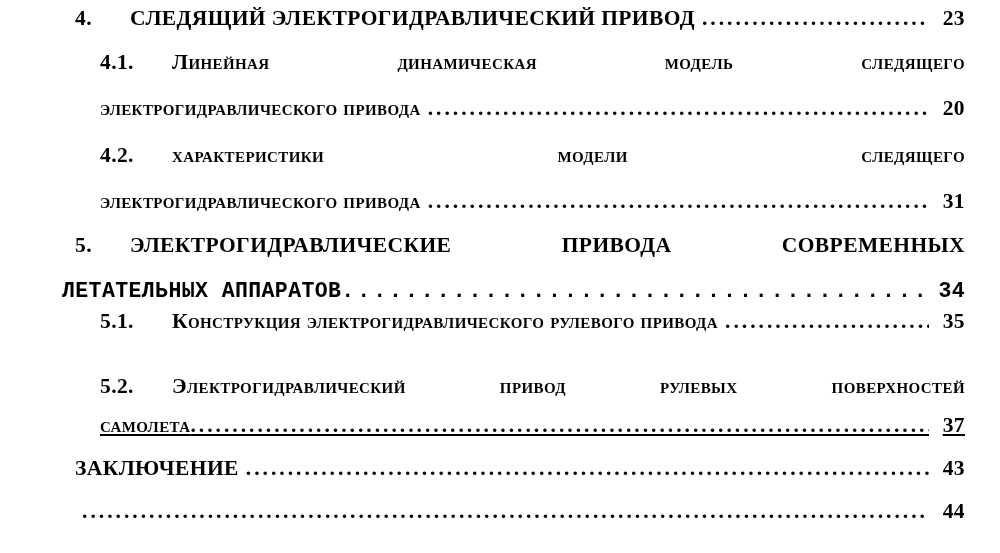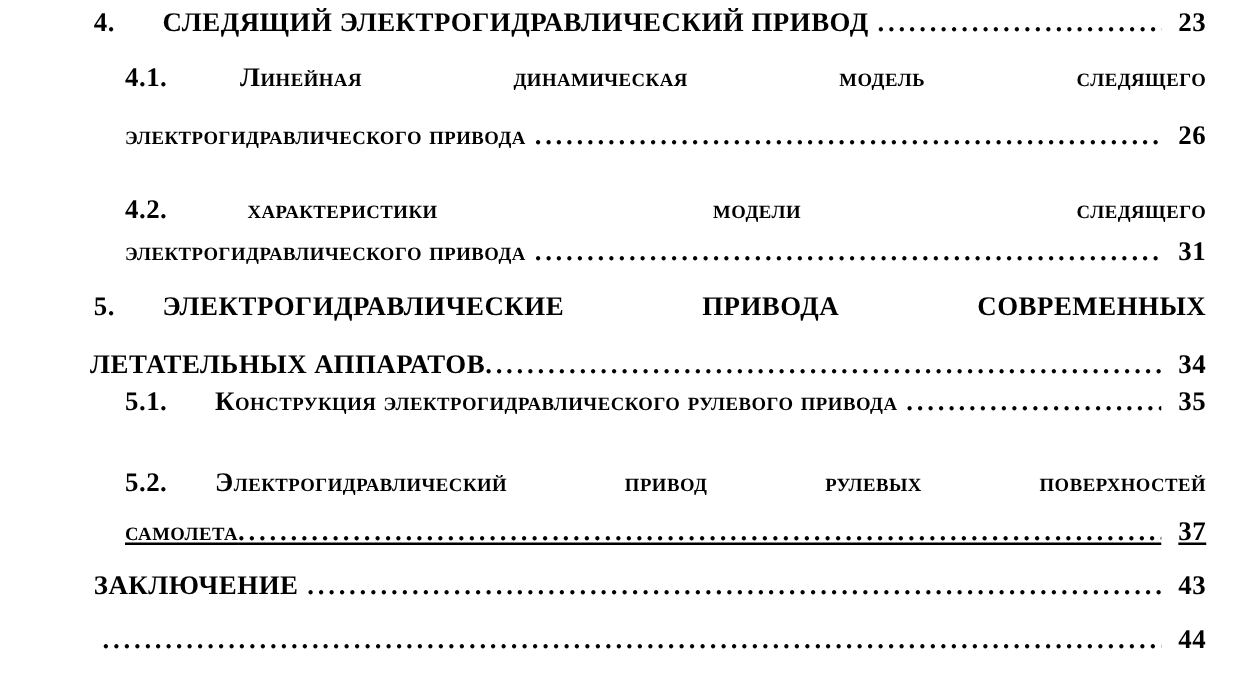--- a/index.html
+++ b/index.html
@@ -60,37 +60,37 @@
 
 <div class="page">
 
   <div class="line" style="top:6px; left:75px;">
     <span class="num n1">4.</span>
     <span class="txt">СЛЕДЯЩИЙ ЭЛЕКТРОГИДРАВЛИЧЕСКИЙ ПРИВОД</span>
     <span class="dots">................................................................................................................................................................</span>
     <span class="page-num">23</span>
   </div>
 
-  <div class="line" style="top:50px; left:100px;gap:20px;">
+  <div class="line" style="top:50px; left:100px;">
     <span class="num n2">4.1.</span>
     <span class="spread sc">
       <span>Линейная</span>
       <span>динамическая</span>
       <span>модель</span>
       <span>следящего</span>
     </span>
   </div>
 
   <div class="line" style="top:96px; left:100px;">
     <span class="txt sc">электрогидравлического привода</span>
     <span class="dots">................................................................................................................................................................</span>
-    <span class="page-num">26</span>
+    <span class="page-num">20</span>
   </div>
 
-  <div class="line" style="top:155px; left:100px;gap:26px;">
+  <div class="line" style="top:143px; left:100px;">
     <span class="num n2">4.2.</span>
     <span class="spread sc">
       <span>характеристики</span>
       <span>модели</span>
       <span>следящего</span>
     </span>
   </div>
 
   <div class="line" style="top:189px; left:100px;">
     <span class="txt sc">электрогидравлического привода</span>
@@ -100,21 +100,21 @@
 
   <div class="line" style="top:233px; left:75px;">
     <span class="num n1">5.</span>
     <span class="spread">
       <span>ЭЛЕКТРОГИДРАВЛИЧЕСКИЕ</span>
       <span>ПРИВОДА</span>
       <span>СОВРЕМЕННЫХ</span>
     </span>
   </div>
 
-  <div class="line" style="top:279px; left:72px;">
+  <div class="line" style="top:279px; left:62px;font-family:Liberation Mono, monospace;">
     <span class="txt">ЛЕТАТЕЛЬНЫХ АППАРАТОВ</span>
     <span class="dots tight">................................................................................................................................................................</span>
     <span class="page-num">34</span>
   </div>
 
   <div class="line" style="top:309px; left:100px;">
     <span class="num n2">5.1.</span>
     <span class="txt sc">Конструкция электрогидравлического рулевого привода</span>
     <span class="dots">................................................................................................................................................................</span>
     <span class="page-num">35</span>

